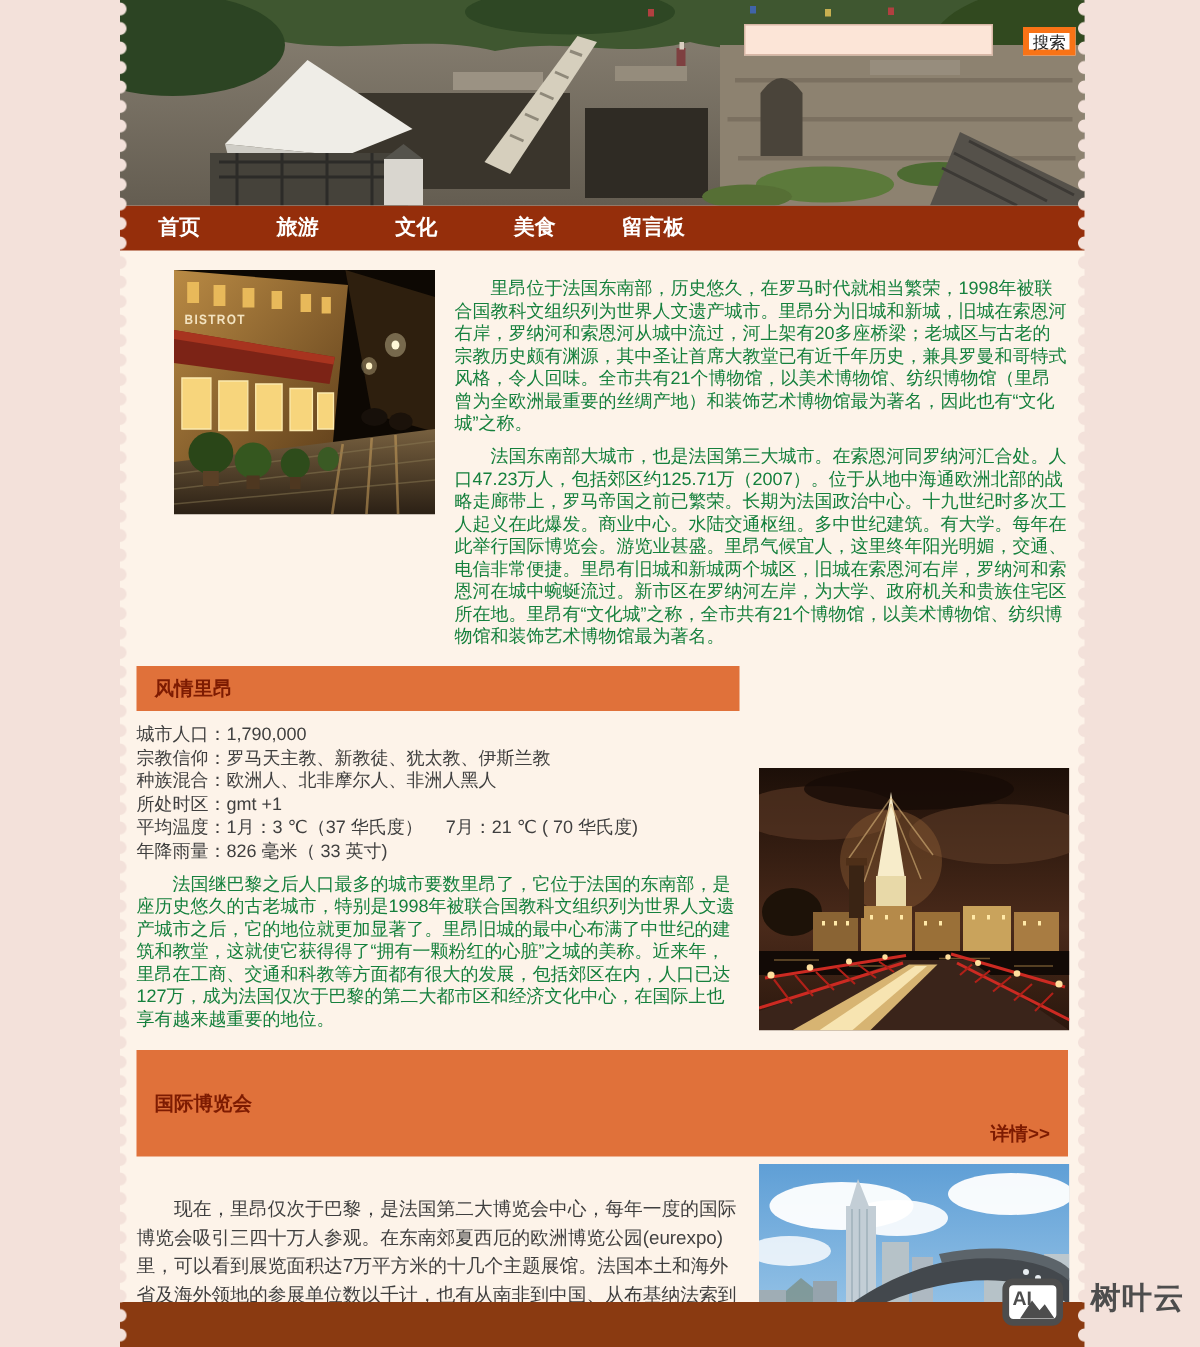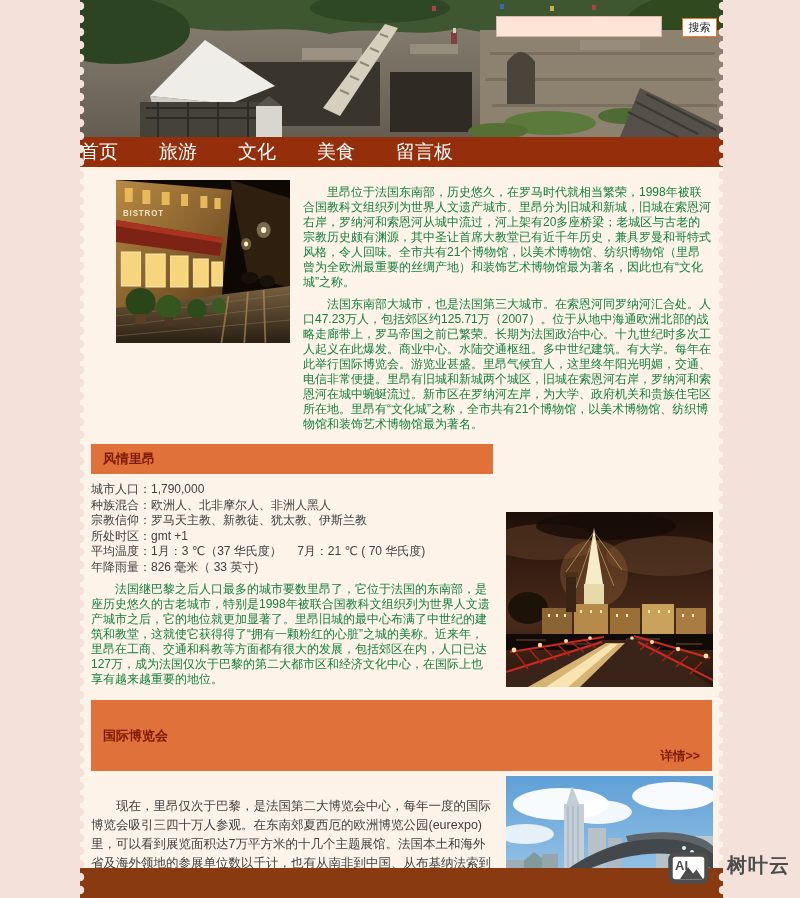--- a/index.html
+++ b/index.html
@@ -19,27 +19,27 @@
   .sheet::after  { right:-5px; background-image:radial-gradient(circle at 5px 6px, #f3e1da 4px, rgba(243,225,218,0) 4.6px); }
 
   .hero { height:137px; position:relative; overflow:hidden; background:#6f6a5e; }
   .hero svg { display:block; width:100%; height:100%; }
   .search-input {
     position:absolute; top:16px; right:61px; width:166px; height:21px;
     background:#fce5d7; border:1px solid #d8b7a6; padding:0 6px; font-size:12px; color:#553;
   }
   .search-btn {
     position:absolute; top:18px; right:6px; width:35px; height:19px;
-    background:#ffffff; border:1px solid #f97316; font-size:11px; line-height:15px;
+    background:#ffffff; border:4px solid #f97316; font-size:11px; line-height:15px;
     color:#222; text-align:center; padding:0; cursor:pointer;
     font-family:Liberation Sans, sans-serif;
   }
 
   .nav { height:30px; background:#952e0b; display:flex; align-items:center; }
-  .nav a { display:block; width:79px; color:#ffffff; font-size:19px; font-weight:normal; text-decoration:none; }
+  .nav a { display:block; width:79px; text-align:center; color:#ffffff; font-size:14px; font-weight:bold; text-decoration:none; }
 
   .main { height:701px; padding:11px 11px 0; overflow:hidden; }
 
   .bar {
     background:#e0713a; color:#7d1b02; font-weight:bold; font-size:13px;
     padding:6px 12px; display:flex; justify-content:space-between; align-items:center;
   }
   .bar a { color:#7d1b02; text-decoration:none; font-size:12.5px; font-weight:bold;margin-top:42px; }
 
   .sec1 { display:flex; align-items:flex-start; margin-bottom:12px; }
@@ -194,22 +194,22 @@
       </div>
     </div>
 
     <div class="sec2">
       <div class="left">
         <div class="bar">
           <span>风情里昂</span>
         </div>
         <div class="facts">
           <div class="row"><span>城市人口：</span><span>1,790,000</span></div>
+          <div class="row"><span>宗教信仰：</span><span>罗马天主教、新教徒、犹太教、伊斯兰教</span></div>
           <div class="row"><span>种族混合：</span><span>欧洲人、北非摩尔人、非洲人黑人</span></div>
-          <div class="row"><span>宗教信仰：</span><span>罗马天主教、新教徒、犹太教、伊斯兰教</span></div>
           <div class="row"><span>所处时区：</span><span>gmt +1</span></div>
           <div class="row"><span>平均温度：</span><span>1月：3 ℃（37 华氏度）　 7月：21 ℃ ( 70 华氏度)</span></div>
           <div class="row"><span>年降雨量：</span><span>826 毫米（ 33 英寸)</span></div>
         </div>
         <p class="body">法国继巴黎之后人口最多的城市要数里昂了，它位于法国的东南部，是座历史悠久的古老城市，特别是1998年被联合国教科文组织列为世界人文遗产城市之后，它的地位就更加显著了。里昂旧城的最中心布满了中世纪的建筑和教堂，这就使它获得得了“拥有一颗粉红的心脏”之城的美称。近来年，里昂在工商、交通和科教等方面都有很大的发展，包括郊区在内，人口已达127万，成为法国仅次于巴黎的第二大都市区和经济文化中心，在国际上也享有越来越重要的地位。</p>
       </div>
       <div class="photo ph-bridge">
         <svg viewBox="0 0 207 175" preserveAspectRatio="none">
           <defs>
             <linearGradient id="bsky" x1="0" y1="0" x2="0" y2="1">

